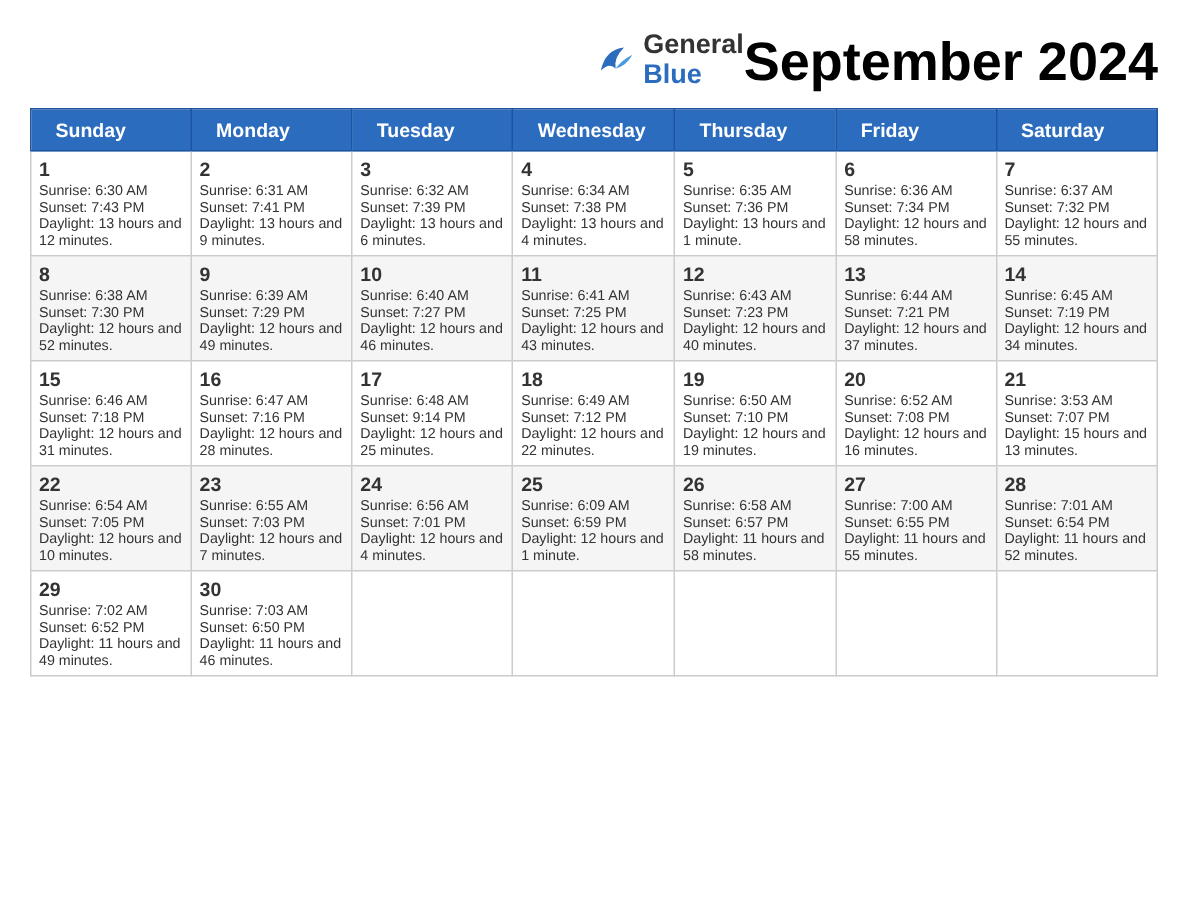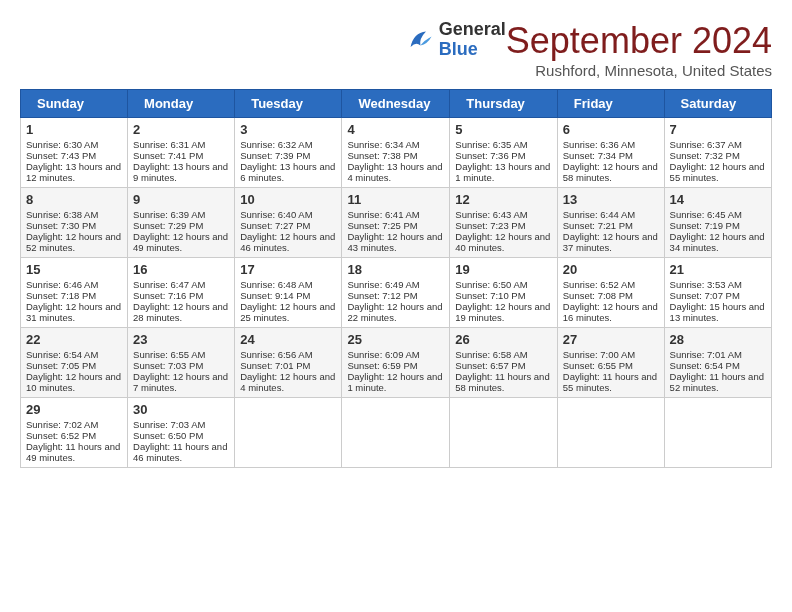--- a/index.html
+++ b/index.html
@@ -30,22 +30,22 @@
     .logo-blue { color: #2b6cbf; margin-top: 36px; }
     .logo-bird {
       width: 28px;
       height: 28px;
     }
     .title-block {
       text-align: right;
     }
     .month-title {
       font-size: 36px;
-      font-weight: normal;
-      color: #7f1d1d;
+      font-weight: bold;
+      color: #000000;
     }
     .location-title {
       font-size: 15px;
       color: #555;
     }
     .calendar {
       width: 100%;
       border-collapse: collapse;
       border: 1px solid #ccc;
     }
@@ -90,21 +90,20 @@
       <path d="M8,30 Q12,10 30,8 Q20,18 22,28 Q16,22 8,30Z" fill="#2b6cbf"></path>
       <path d="M22,28 Q28,20 38,15 Q32,26 22,28Z" fill="#4a9adf"></path>
     </svg>
     <div class="logo-text">
       <span class="logo-general">General</span><br>
       <span class="logo-blue">Blue</span>
     </div>
   </div>
   <div class="title-block">
     <div class="month-title">September 2024</div>
-    <div class="location-title">Rushford, Minnesota, United States</div>
   </div>
 </div>
 
 <table class="calendar">
   <thead>
     <tr>
     <th>Sunday</th>
         <th>Monday</th>
         <th>Tuesday</th>
         <th>Wednesday</th>

